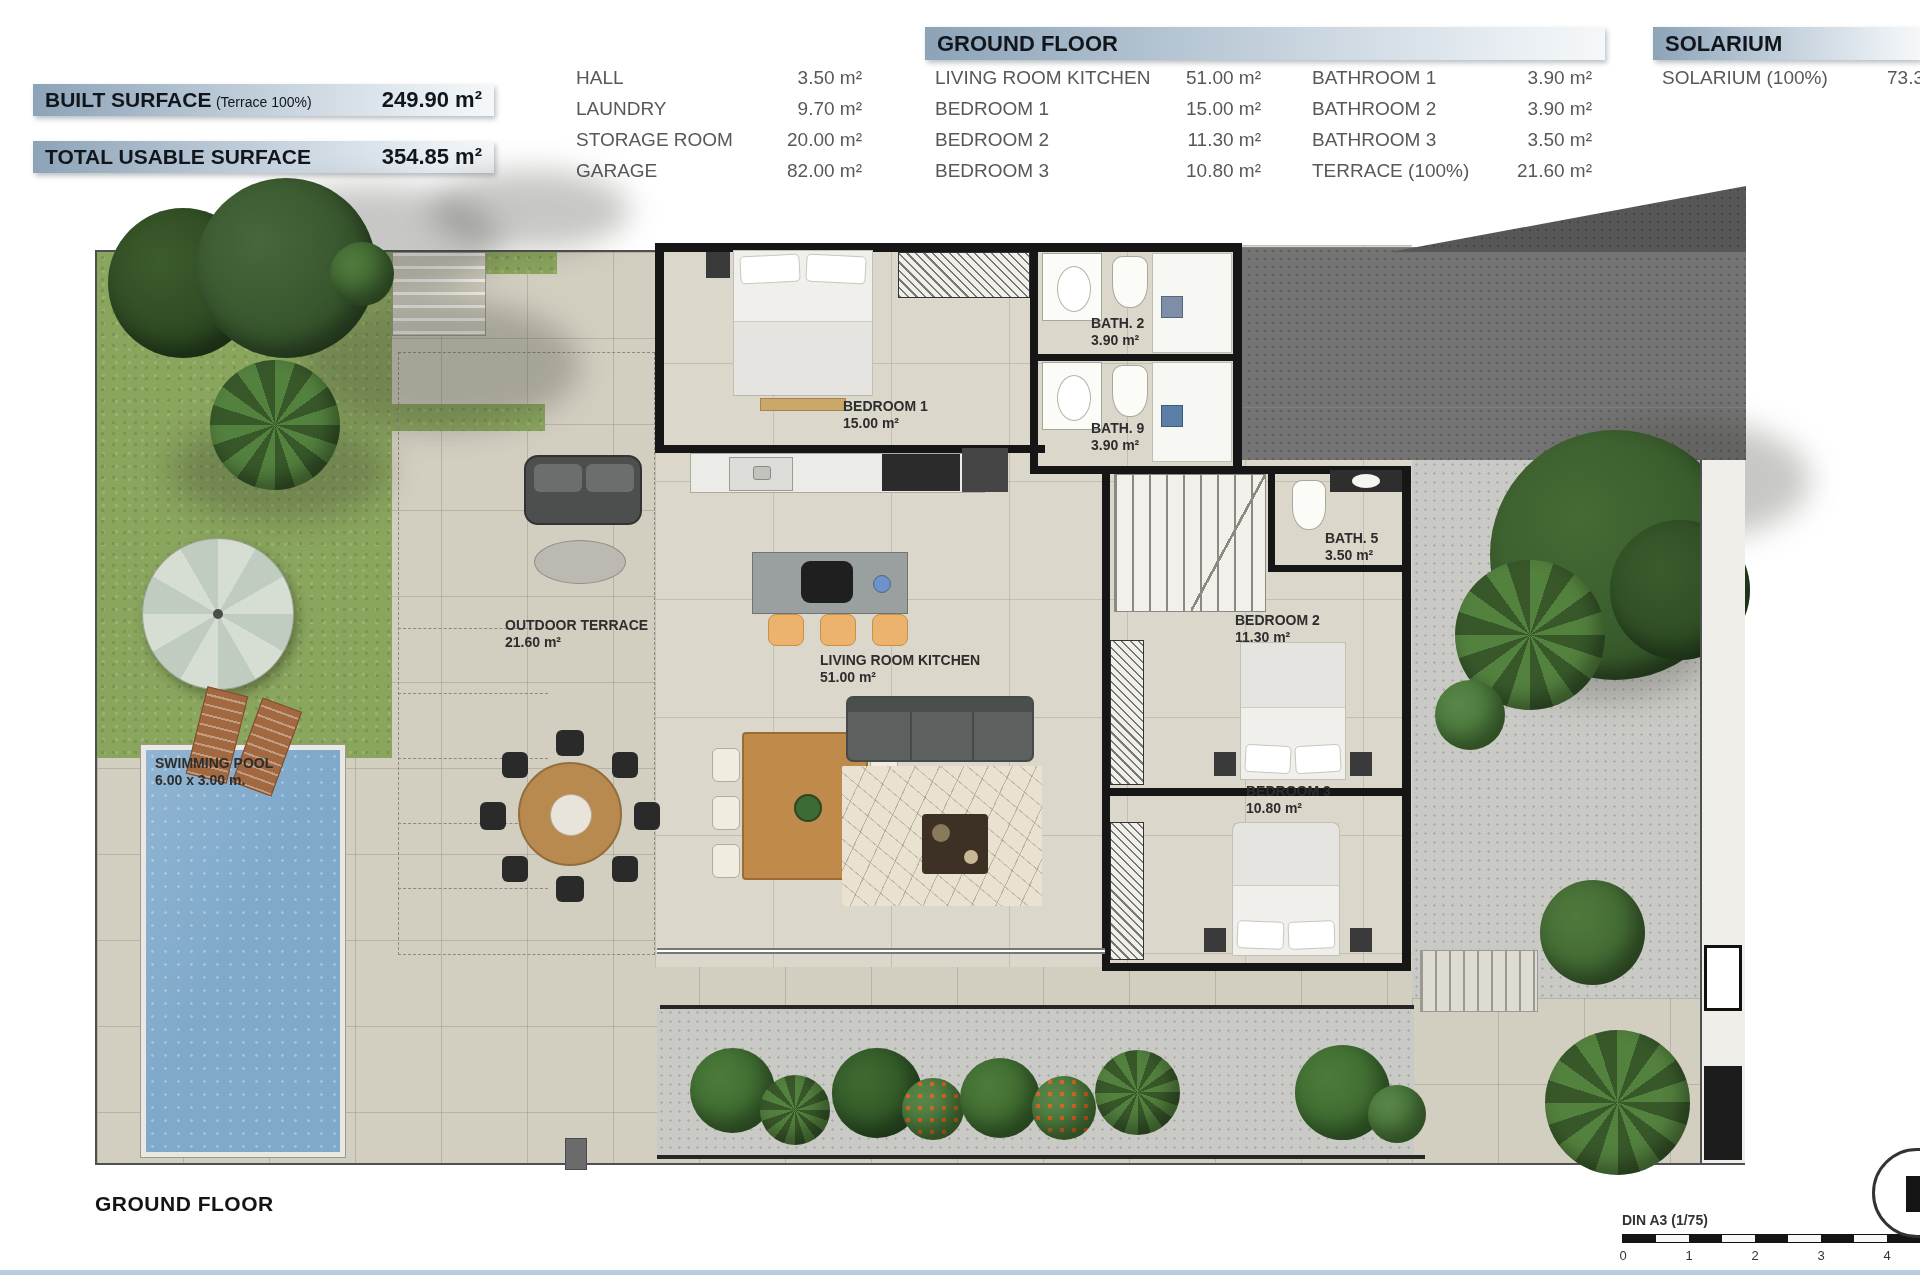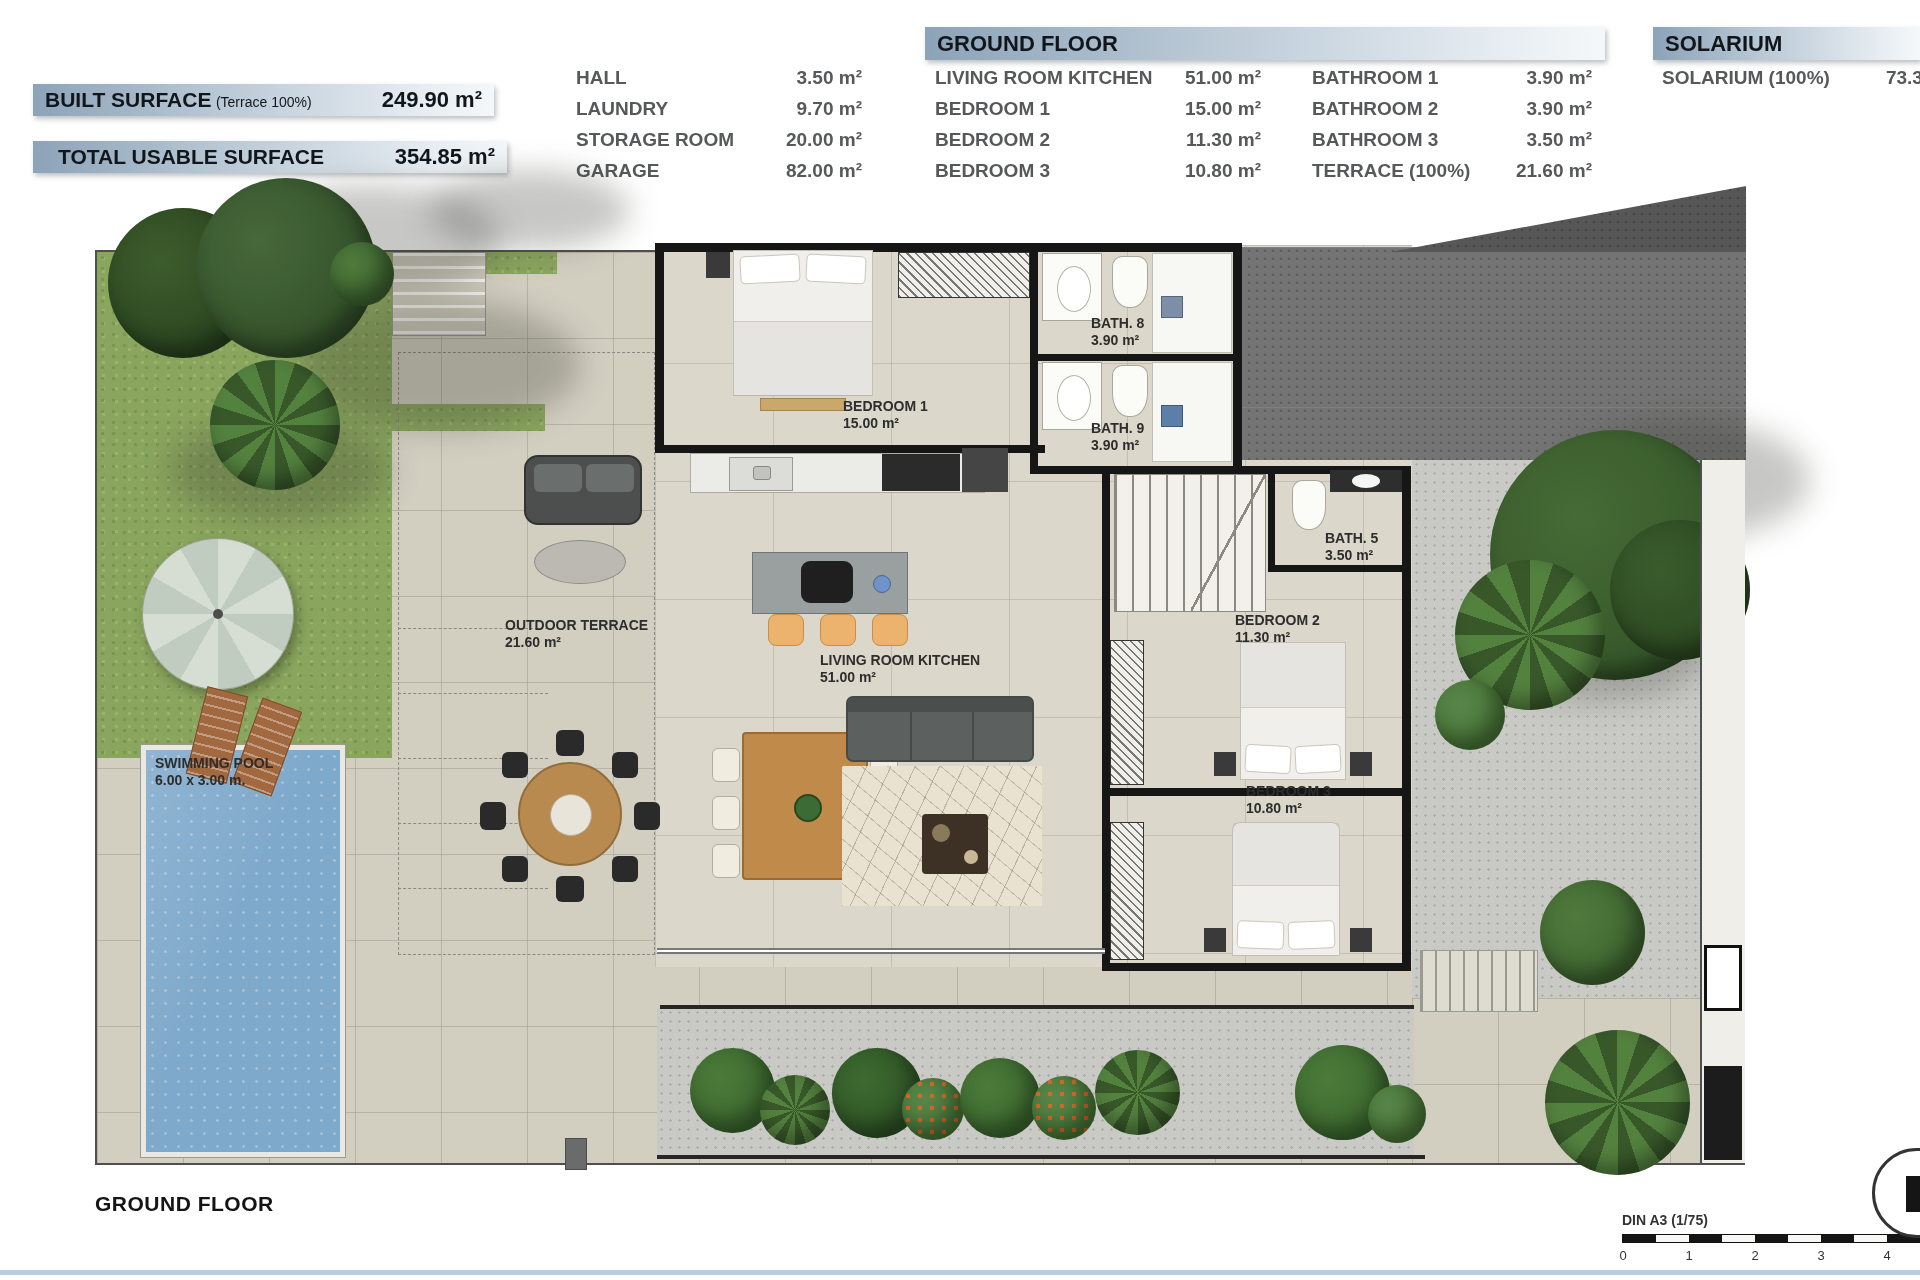--- a/index.html
+++ b/index.html
@@ -6,21 +6,21 @@
   #canvas{position:relative;width:1920px;height:1280px;overflow:hidden;background:#fff;
           font-family:"Liberation Sans",sans-serif;color:#222;}
   .abs{position:absolute;}
   
   .gbar{background:linear-gradient(90deg,#8ca3b8 0%,#b9c8d5 40%,#e7edf2 85%,#f5f8fa 100%);
         box-shadow:2px 3px 5px rgba(90,100,110,.40);display:flex;align-items:center;}
   .gbar .pad{padding:0 12px;width:100%;display:flex;align-items:center;justify-content:space-between;}
   .ttl{font-weight:bold;color:#10161c;}
   
   .trow{display:flex;justify-content:space-between;align-items:center;height:31px;
-        font-size:19px;color:#57585a;font-weight:700;}
+        font-size:19px;color:#57585a;font-weight:400;}
   
   .tiles-out{background-color:#d2cec0;
     background-image:linear-gradient(rgba(160,156,144,.55) 1px,transparent 1px),
                      linear-gradient(90deg,rgba(160,156,144,.55) 1px,transparent 1px);
     background-size:86px 86px;}
   .tiles-in{background-color:#dbd7ca;
     background-image:linear-gradient(rgba(165,161,150,.45) 1px,transparent 1px),
                      linear-gradient(90deg,rgba(165,161,150,.45) 1px,transparent 1px);
     background-size:118px 118px;}
   .gravel{background-color:#c9c9c5;
@@ -51,21 +51,21 @@
 
 <div id="canvas">
 
   <div class="abs gbar" style="left:33px;top:84px;width:461px;height:32px;">
     <div class="pad">
       <span><b style="font-size:21px;color:#10161c;margin-top:20px;">BUILT SURFACE</b>
         <span style="font-size:14px;color:#10161c;">(Terrace 100%)</span></span>
       <span class="ttl" style="font-size:22px;">249.90 m²</span>
     </div>
   </div>
-  <div class="abs gbar" style="left:33px;top:141px;width:461px;height:32px;padding-left:13px;">
+  <div class="abs gbar" style="left:33px;top:141px;width:461px;height:32px;">
     <div class="pad">
       <b style="font-size:21px;color:#10161c;">TOTAL USABLE SURFACE</b>
       <span class="ttl" style="font-size:22px;">354.85 m²</span>
     </div>
   </div>
 
   <div class="abs" style="left:576px;top:62px;width:286px;">
     <div class="trow">
         <span>HALL</span>
         <span>3.50 m²</span>
@@ -331,21 +331,21 @@
   <div class="abs" style="left:1704px;top:945px;width:38px;height:66px;background:#fff;border:3px solid #111;box-sizing:border-box;"></div>
   <div class="abs" style="left:1704px;top:1066px;width:38px;height:94px;background:#1c1c1c;"></div>
   <div class="abs" style="left:1420px;top:950px;width:118px;height:62px;background:#dedbd0;border:1px solid #999;box-sizing:border-box;
        background-image:repeating-linear-gradient(90deg,#9c998e 0 2px,transparent 2px 14px);"></div>
 
   <div class="abs plabel" style="left:843px;top:398px;">
     <div>BEDROOM 1</div>
       <div>15.00 m²</div>
   </div>
   <div class="abs plabel" style="left:1091px;top:315px;">
-    <div>BATH. 8</div>
+    <div>BATH. 2</div>
       <div>3.90 m²</div>
   </div>
   <div class="abs plabel" style="left:1091px;top:420px;">
     <div>BATH. 9</div>
       <div>3.90 m²</div>
   </div>
   <div class="abs plabel" style="left:1325px;top:530px;">
     <div>BATH. 5</div>
       <div>3.50 m²</div>
   </div>

